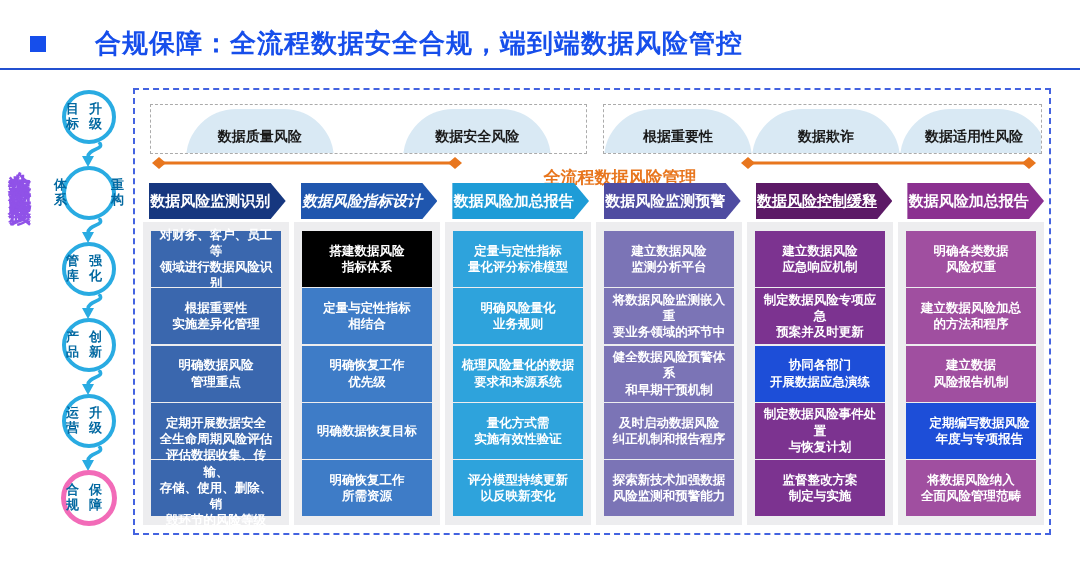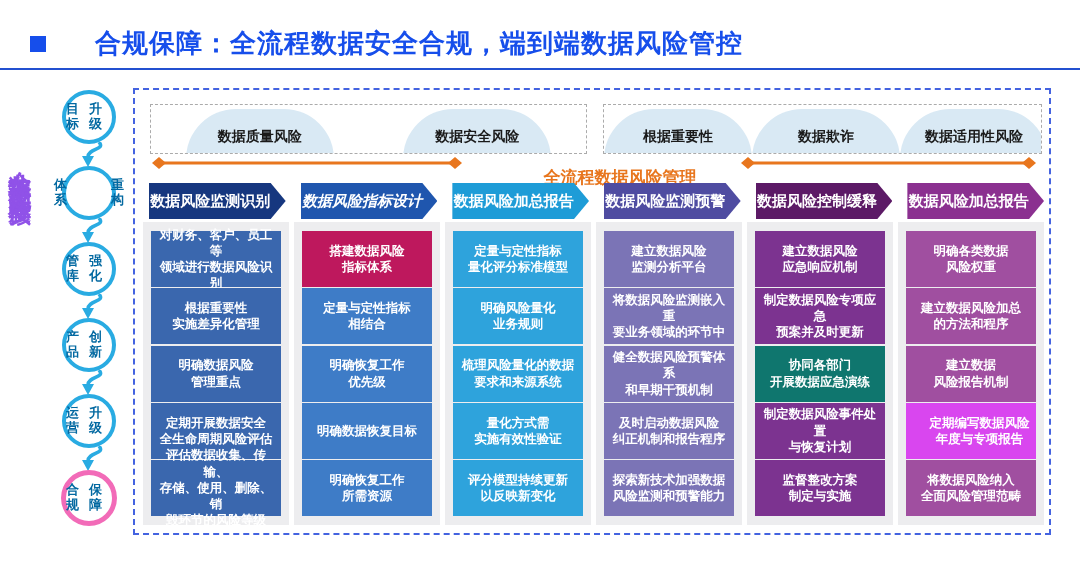--- a/index.html
+++ b/index.html
@@ -147,40 +147,40 @@
       <polygon points="4,9 11,3 18,9 11,15" fill="#E8761E"></polygon>
       <polygon points="285,9 292,3 299,9 292,15" fill="#E8761E"></polygon>
     </svg>
   </div>
 
   <div class="headers-row">
     <div class="col-header" style="background: rgb(22, 55, 127);">数据风险监测识别</div>
     <div class="col-header" style="background: rgb(31, 86, 174); font-style: italic;">数据风险指标设计</div>
     <div class="col-header" style="background: rgb(30, 156, 215);">数据风险加总报告</div>
     <div class="col-header" style="background: rgb(79, 76, 161);">数据风险监测预警</div>
-    <div class="col-header" style="background: rgb(92, 26, 102);">数据风险控制缓释</div>
+    <div class="col-header" style="background: rgb(92, 26, 102); text-decoration: underline;">数据风险控制缓释</div>
     <div class="col-header" style="background: rgb(139, 48, 144);">数据风险加总报告</div>
   </div>
 
   <div class="columns-row">
     <div class="col">
       <div class="col-item" style="background: rgb(58, 103, 174);">对财务、客户、员工等
 领域进行数据风险识别</div>
       <div class="col-item" style="background: rgb(58, 103, 174);">根据重要性
 实施差异化管理</div>
       <div class="col-item" style="background: rgb(58, 103, 174);">明确数据风险
 管理重点</div>
       <div class="col-item" style="background: rgb(58, 103, 174);">定期开展数据安全
 全生命周期风险评估</div>
       <div class="col-item" style="background: rgb(58, 103, 174);">评估数据收集、传输、
 存储、使用、删除、销
 毁环节的风险等级</div>
     </div>
     <div class="col">
-      <div class="col-item" style="background: #be185d;">搭建数据风险
+      <div class="col-item" style="background: #000000;">搭建数据风险
 指标体系</div>
       <div class="col-item" style="background: rgb(62, 124, 199);">定量与定性指标
 相结合</div>
       <div class="col-item" style="background: rgb(62, 124, 199);">明确恢复工作
 优先级</div>
       <div class="col-item" style="background: rgb(62, 124, 199);">明确数据恢复目标</div>
       <div class="col-item" style="background: rgb(62, 124, 199);">明确恢复工作
 所需资源</div>
     </div>
     <div class="col">
@@ -205,33 +205,33 @@
       <div class="col-item" style="background: rgb(123, 116, 182);">及时启动数据风险
 纠正机制和报告程序</div>
       <div class="col-item" style="background: rgb(123, 116, 182);">探索新技术加强数据
 风险监测和预警能力</div>
     </div>
     <div class="col">
       <div class="col-item" style="background: rgb(124, 51, 144);">建立数据风险
 应急响应机制</div>
       <div class="col-item" style="background: rgb(124, 51, 144);">制定数据风险专项应急
 预案并及时更新</div>
-      <div class="col-item" style="background: #0f766e;">协同各部门
+      <div class="col-item" style="background: #1d4ed8;">协同各部门
 开展数据应急演练</div>
       <div class="col-item" style="background: rgb(124, 51, 144);">制定数据风险事件处置
 与恢复计划</div>
       <div class="col-item" style="background: rgb(124, 51, 144);">监督整改方案
 制定与实施</div>
     </div>
     <div class="col">
       <div class="col-item" style="background: rgb(160, 79, 160);">明确各类数据
 风险权重</div>
       <div class="col-item" style="background: rgb(160, 79, 160);">建立数据风险加总
 的方法和程序</div>
       <div class="col-item" style="background: rgb(160, 79, 160);">建立数据
 风险报告机制</div>
-      <div class="col-item" style="background: #d946ef; padding-left: 20px;">定期编写数据风险
+      <div class="col-item" style="background: #1d4ed8; padding-left: 20px;">定期编写数据风险
 年度与专项报告</div>
       <div class="col-item" style="background: rgb(160, 79, 160);">将数据风险纳入
 全面风险管理范畴</div>
     </div>
   </div>
 </div>
 
 </body></html>

